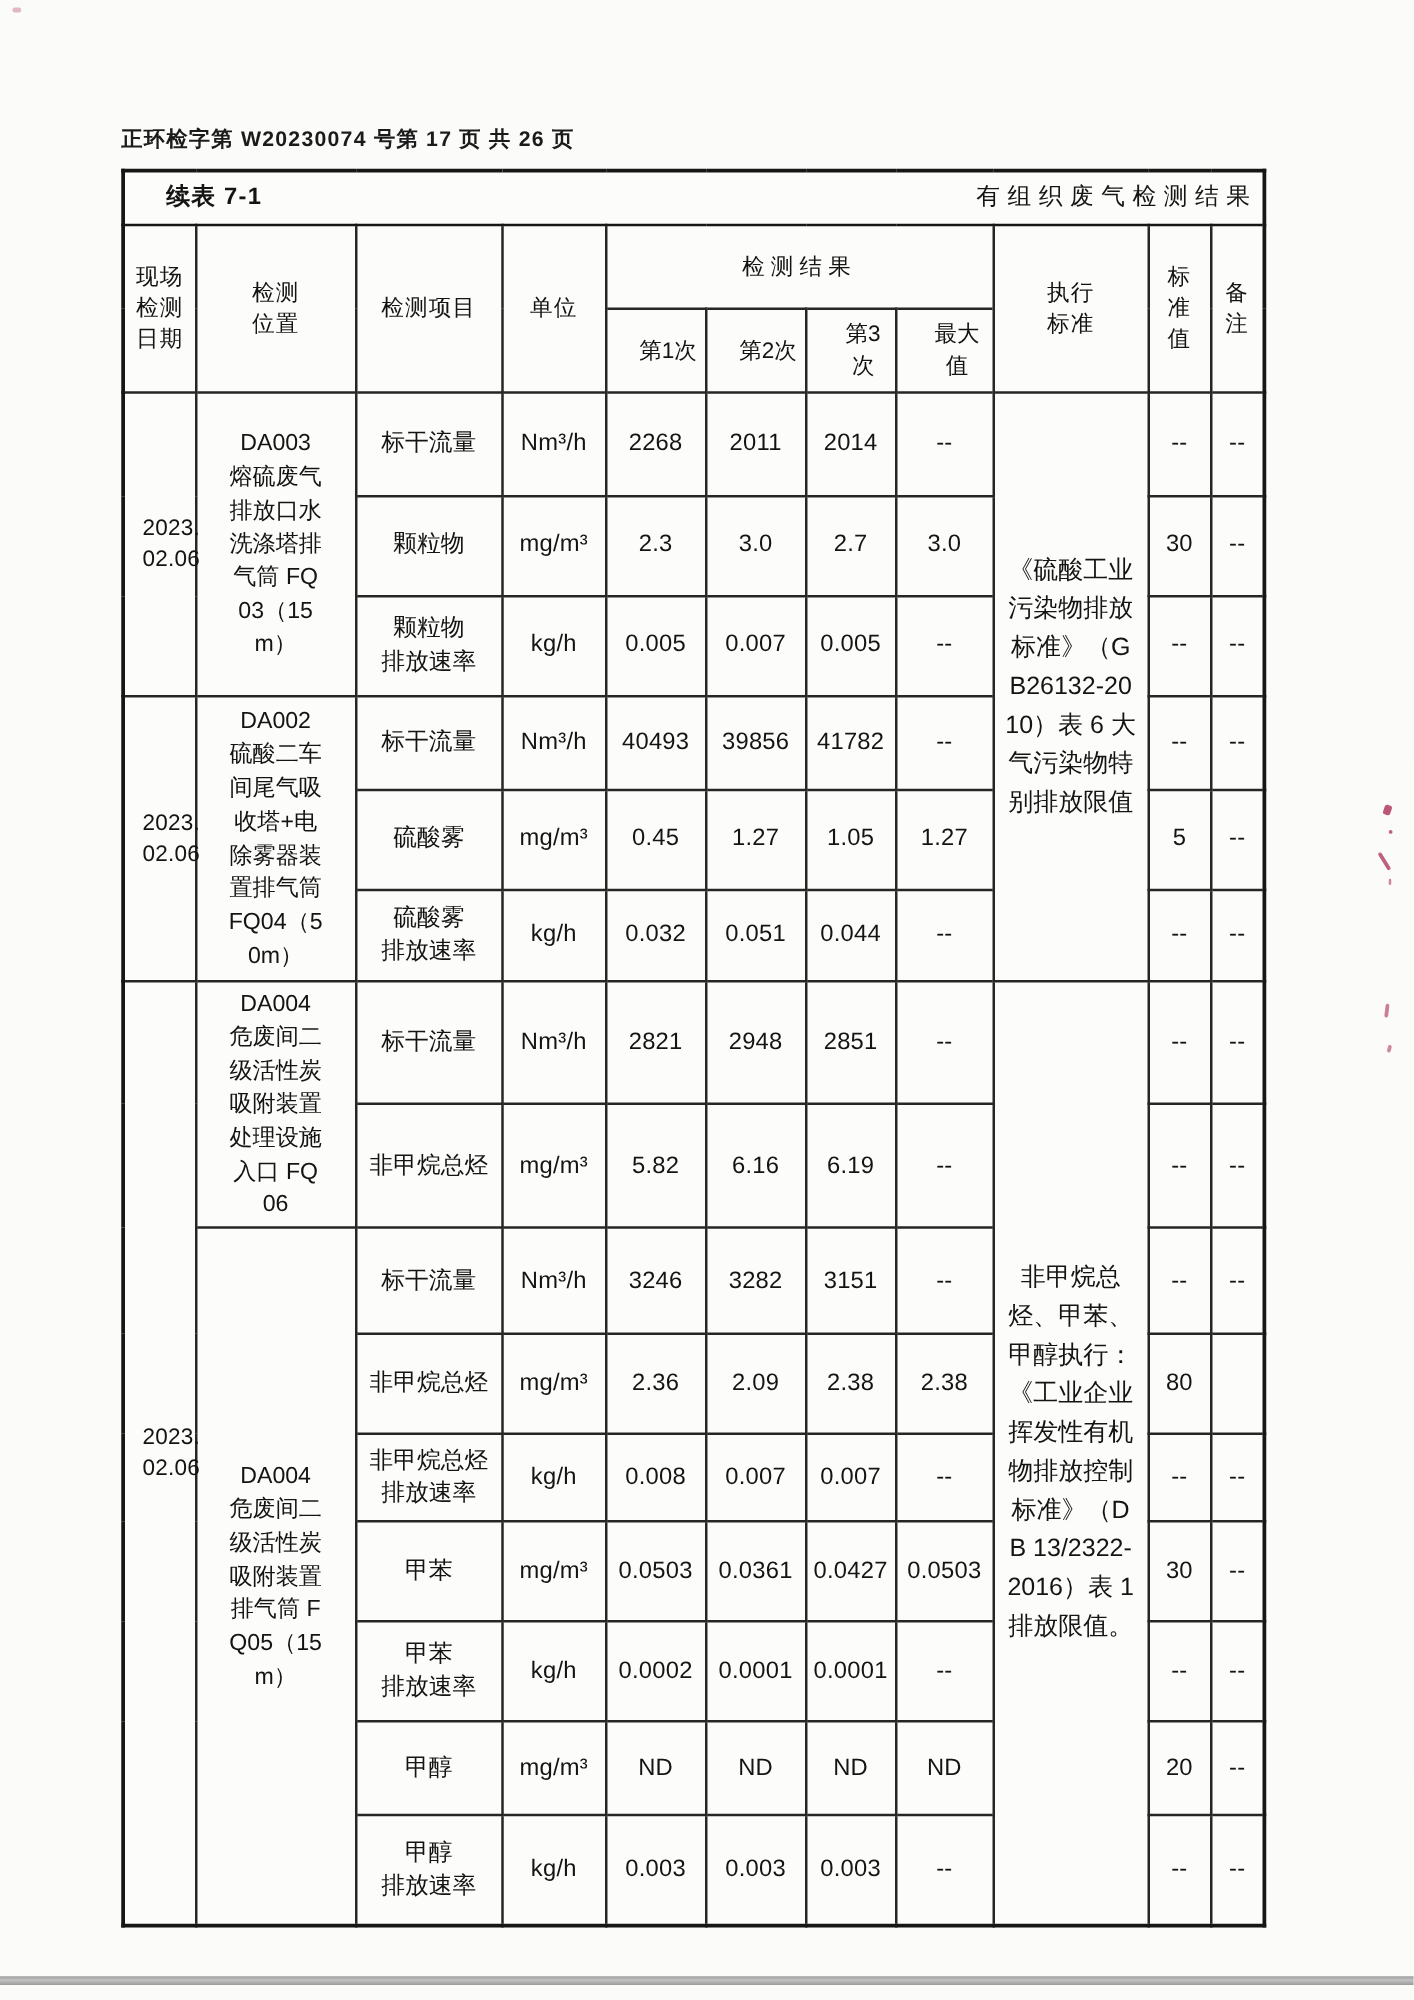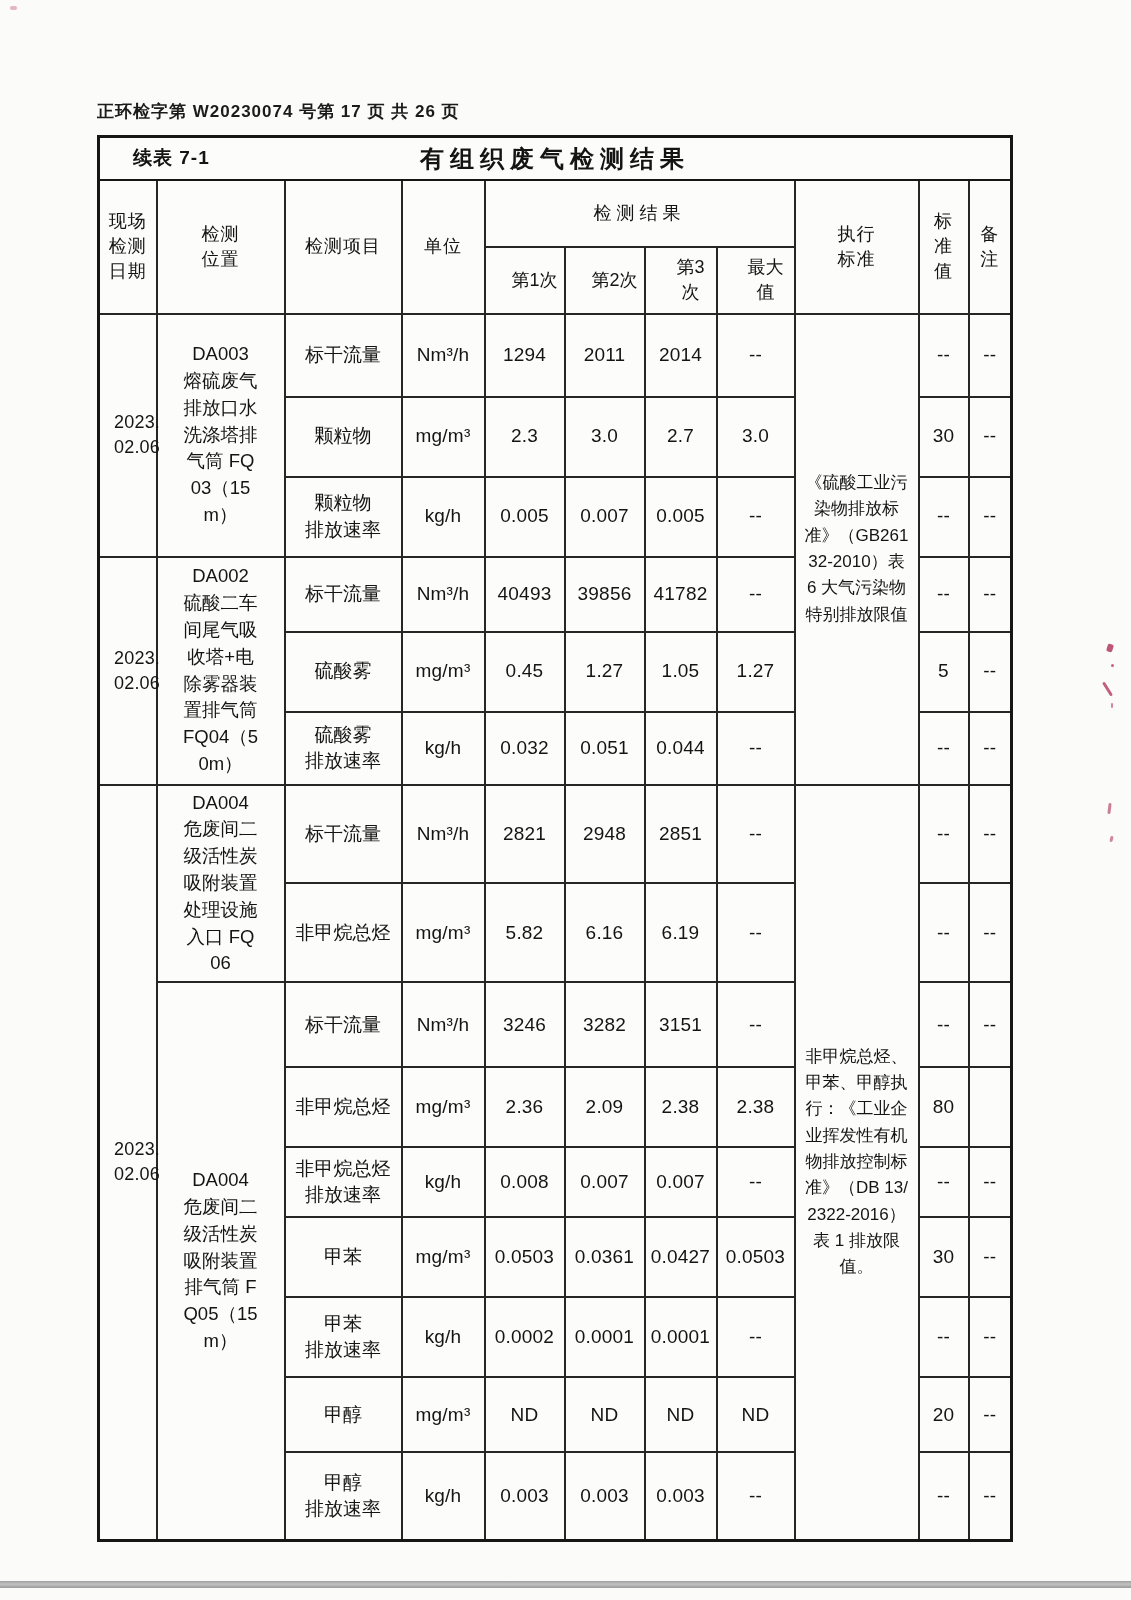--- a/index.html
+++ b/index.html
@@ -19,32 +19,32 @@
   }
   table.report {
     position:absolute; top:135px; left:97px;
     width:913px; height:1346px;
     border-collapse:collapse; table-layout:fixed;
     border:3px solid #161616;
     background:#fcfcfa;
   }
   td { border:2px solid #262626; text-align:center; vertical-align:middle;
        color:#141414; font-size:19px; line-height:1.38; padding:2px 4px; }
-  .titlerow td { border-bottom:2px solid #161616; position:relative; height:43px; }
+  .titlerow td { border-bottom:2px solid #161616; position:relative; height:43px;text-align:right; }
   .title-left { position:absolute; left:33px; top:50%; transform:translateY(-50%);
                 font-size:19px; font-weight:700; letter-spacing:1px; }
-  .title-main { display:inline-block; font-size:24px; font-weight:700; letter-spacing:6px; }
+  .title-main { display:inline-block; font-size:19px; font-weight:400; letter-spacing:6px; }
   .hdr { white-space:pre-line; font-size:18px; letter-spacing:1px; }
   .result-hdr { letter-spacing:5px; border-bottom-width:1.5px;margin-left:21px; }
   .runs td { font-size:18px;padding-left:24px; }
   .pre { white-space:pre-line; }
   .wrap { word-break:break-all; line-height:1.45; padding:4px 25px; font-size:18.5px; }
   .num { font-size:19px; letter-spacing:0.2px; }
   .date { white-space:pre-line; font-size:18px; letter-spacing:0.2px; padding:2px 14px; }
-  .std { word-break:break-all; line-height:1.55; padding:20px 8px; font-size:17px; }
+  .std { word-break:break-all; line-height:1.55; padding:20px 8px; font-size:20px; }
   .bottom-strip { position:absolute; left:0; top:1581px; width:1131px; height:7px;
                   background:linear-gradient(#9e9e9e,#c2c2c2 45%,#9a9a9a); }
   .speck { position:absolute; background:#b23a62; border-radius:2px; opacity:0.8; }
   .s1 { left:1107px; top:644px; width:6px; height:8px; transform:rotate(18deg); opacity:.85; }
   .s2 { left:1111px; top:664px; width:3px; height:3px; }
   .s3 { left:1106px; top:681px; width:3px; height:16px; transform:rotate(-32deg); }
   .s4 { left:1111px; top:703px; width:2px; height:5px; opacity:.6; }
   .s5 { left:1108px; top:803px; width:3px; height:11px; transform:rotate(7deg); opacity:.65; }
   .s6 { left:1110px; top:836px; width:3px; height:6px; transform:rotate(14deg); opacity:.6; }
   .s7 { left:10px;  top:6px;  width:7px; height:4px; opacity:.35; }
@@ -103,21 +103,21 @@
     <td>第3次</td>
     <td>最大值</td>
   </tr>
 
   <tr style="height:83px">
     <td class="date" rowspan="3">2023.
 02.06</td>
     <td class="wrap" rowspan="3">DA003 熔硫废气排放口水洗涤塔排气筒 FQ03（15m）</td>
     <td class="pre">标干流量</td>
     <td class="num">Nm³/h</td>
-    <td class="num">1294</td>
+    <td class="num">2268</td>
     <td class="num">2011</td>
     <td class="num">2014</td>
     <td class="num">--</td>
     <td class="std" rowspan="6">《硫酸工业污染物排放标准》（GB26132-2010）表 6 大气污染物特别排放限值</td>
     <td class="num">--</td>
     <td class="num">--</td>
   </tr>
   <tr style="height:80px">
     <td class="pre">颗粒物</td>
     <td class="num">mg/m³</td>

